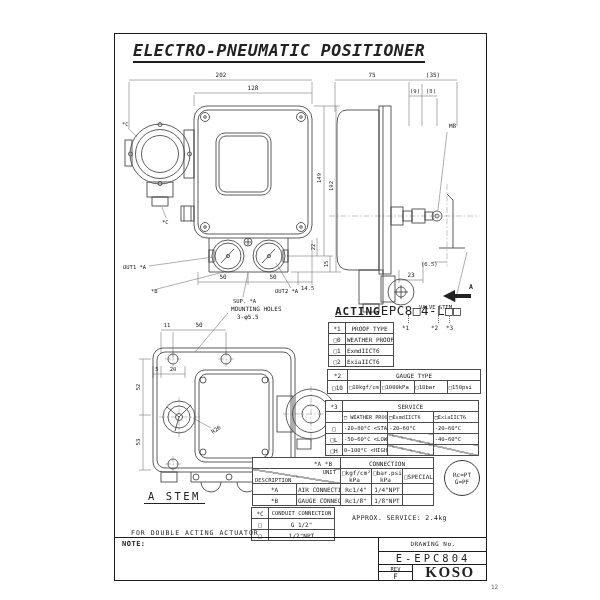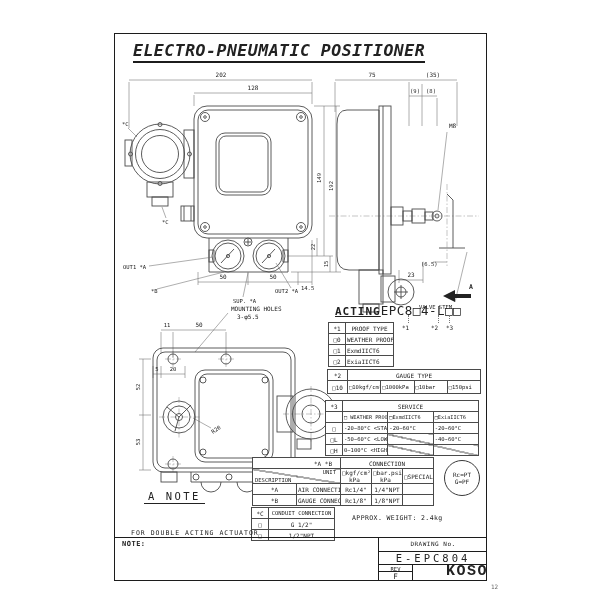--- a/index.html
+++ b/index.html
@@ -41,22 +41,22 @@
   #aview-caption{left:144px;top:490px;font-size:10.5px;letter-spacing:2.5px;border-bottom:1.3px solid #222;padding:0 4px 1px 4px;}
   #weight{left:352px;top:514px;font-size:6.5px;letter-spacing:.4px;}
   
   .tbline{position:absolute;background:#1c1c1c;}
   #note-label{left:122px;top:540px;font-size:7px;letter-spacing:.5px;font-weight:bold;}
   #note-text{left:131px;top:529px;font-size:6.5px;letter-spacing:1px;}
   #dno-label{left:378px;top:540px;width:110px;text-align:center;font-size:6px;letter-spacing:.5px;}
   #dno{left:378px;top:552px;width:110px;text-align:center;font-size:10.5px;letter-spacing:3px;}
   #rev-label{left:379px;top:566px;width:33px;text-align:center;font-size:5.5px;}
   #rev-val{left:379px;top:572px;width:33px;text-align:center;font-size:7.5px;}
-  #logo{left:412px;top:564px;width:76px;height:16px;text-align:right;
-        font-family:Liberation Mono, monospace;font-weight:900;font-size:15px;letter-spacing:1.5px;line-height:16px;}
+  #logo{left:412px;top:564px;width:76px;height:16px;text-align:center;
+        font-family:Liberation Serif, serif;font-weight:900;font-size:15px;letter-spacing:1.5px;line-height:16px;}
   #pageno{left:491px;top:583px;font-size:6px;color:#666;}
 </style>
 </head>
 <body>
 
 <div id="sheet">
   <div class="abs" id="frame"></div>
   <div class="abs" id="title">ELECTRO-PNEUMATIC POSITIONER</div>
 
   <svg class="abs" style="left:121px;top:66px" width="222" height="242" viewBox="0 0 222 242">
@@ -265,21 +265,21 @@
     <text x="100" y="9">MOUNTING HOLES</text>
     <text x="106" y="17">3-φ5.5</text>
     <text class="mid t55" x="36" y="25">11</text>
     <text class="mid" x="68" y="25">50</text>
     <text class="mid t55" x="26" y="69">5</text>
     <text class="mid t55" x="42" y="69">20</text>
     <text class="mid t55" x="9" y="85" transform="rotate(-90 9 85)">52</text>
     <text class="mid t55" x="9" y="140" transform="rotate(-90 9 140)">53</text>
     <text class="t55" x="82" y="132" transform="rotate(-35 82 132)">R20</text>
   </svg>
-  <div class="abs" id="aview-caption">A NOTE</div>
+  <div class="abs" id="aview-caption">A STEM</div>
 
   <div class="abs" id="model">
     <span class="mlab">ACTING</span><span class="mcode">EPC8□4-L□□</span>
   </div>
   <div class="abs leaddot" style="left:408px;top:315px"></div>
   <div class="abs leaddot" style="left:438px;top:315px"></div>
   <div class="abs leaddot" style="left:449px;top:315px"></div>
   <div class="abs marker" style="left:402px;top:324px">*1</div>
   <div class="abs marker" style="left:431px;top:324px">*2</div>
   <div class="abs marker" style="left:446px;top:324px">*3</div>
@@ -401,21 +401,21 @@
           <td class="ctr">□</td>
           <td class="ctr">G 1/2"</td>
         </tr>
     <tr>
           <td class="ctr">□</td>
           <td class="ctr">1/2"NPT</td>
         </tr>
   </tbody>
     </table>
 
-  <div class="abs" id="weight">APPROX. WEIGHT: 2.4kg</div>
+  <div class="abs" id="weight">APPROX. SERVICE: 2.4kg</div>
 
   <div class="abs tbline" style="left:114px;top:537px;width:372px;height:1.2px"></div>
   <div class="abs tbline" style="left:378px;top:537px;width:1.2px;height:43px"></div>
   <div class="abs tbline" style="left:378px;top:551px;width:108px;height:1px"></div>
   <div class="abs tbline" style="left:378px;top:564px;width:108px;height:1px"></div>
   <div class="abs tbline" style="left:412px;top:564px;width:1px;height:16px"></div>
   <div class="abs tbline" style="left:378px;top:571px;width:34px;height:1px"></div>
 
   <div class="abs" id="note-label">NOTE:</div>
   <div class="abs" id="note-text">FOR DOUBLE ACTING ACTUATOR</div>

